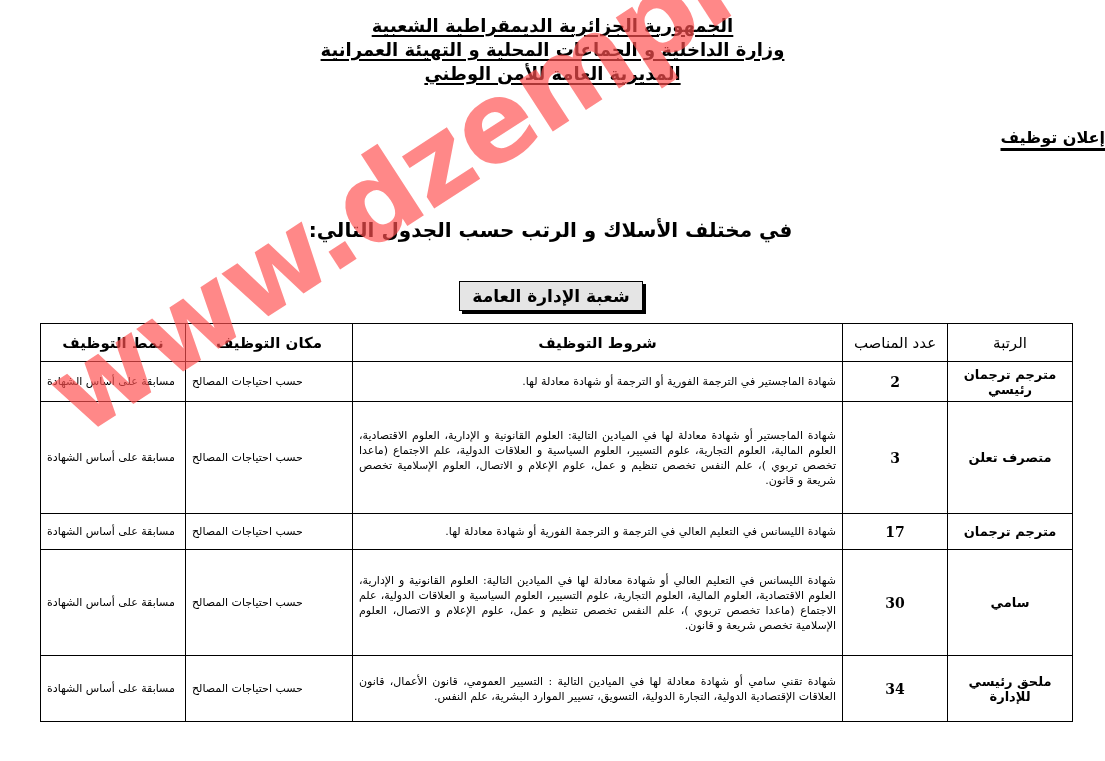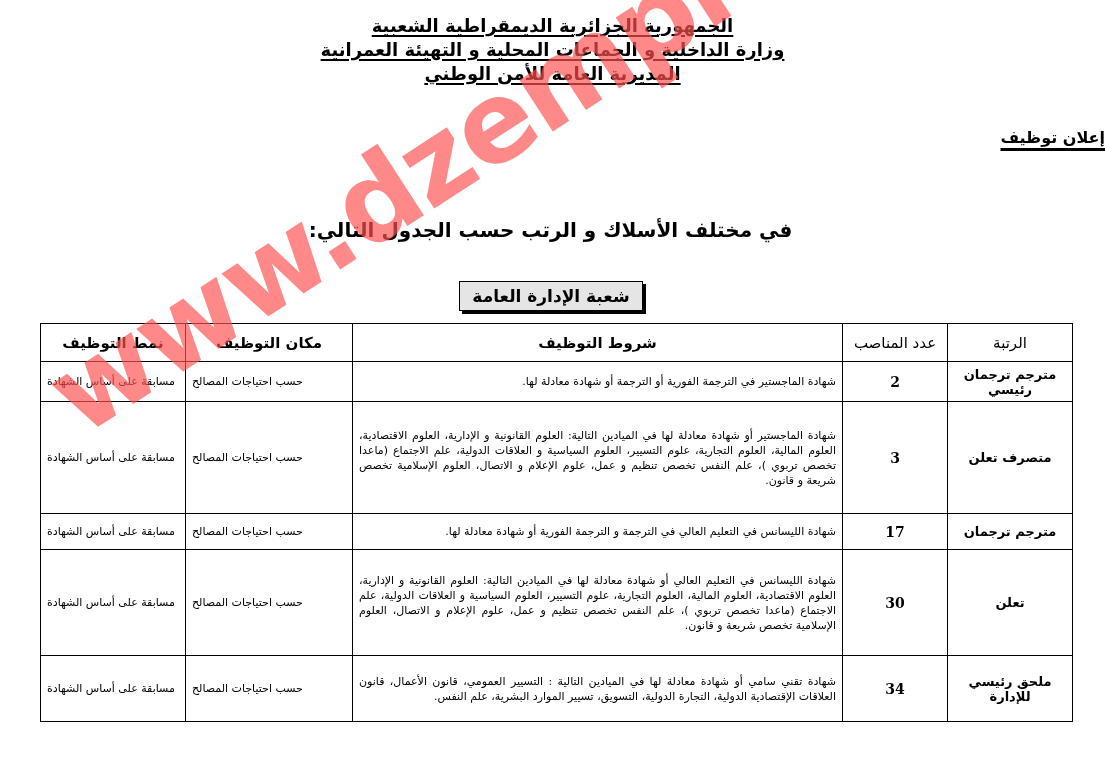--- a/index.html
+++ b/index.html
@@ -76,21 +76,21 @@
         <td class="mode">مسابقة على أساس الشهادة</td>
       </tr>
       <tr style="height:36px">
         <td class="rank">مترجم ترجمان</td>
         <td class="count">17</td>
         <td class="cond">شهادة الليسانس في التعليم العالي في الترجمة و الترجمة الفورية أو شهادة معادلة لها.</td>
         <td class="place">حسب احتياجات المصالح</td>
         <td class="mode">مسابقة على أساس الشهادة</td>
       </tr>
       <tr style="height:106px">
-        <td class="rank">تعلن</td>
+        <td class="rank">سامي</td>
         <td class="count">30</td>
         <td class="cond">شهادة الليسانس في التعليم العالي أو شهادة معادلة لها في الميادين التالية: العلوم القانونية و الإدارية، العلوم الاقتصادية، العلوم المالية، العلوم التجارية، علوم التسيير، العلوم السياسية و العلاقات الدولية، علم الاجتماع (ماعدا تخصص تربوي )، علم النفس تخصص تنظيم و عمل، علوم الإعلام و الاتصال، العلوم الإسلامية تخصص شريعة و قانون.</td>
         <td class="place">حسب احتياجات المصالح</td>
         <td class="mode">مسابقة على أساس الشهادة</td>
       </tr>
       <tr style="height:66px">
         <td class="rank">ملحق رئيسي للإدارة</td>
         <td class="count">34</td>
         <td class="cond">شهادة تقني سامي أو شهادة معادلة لها في الميادين التالية : التسيير العمومي، قانون الأعمال، قانون العلاقات الإقتصادية الدولية، التجارة الدولية، التسويق، تسيير الموارد البشرية، علم النفس.</td>
         <td class="place">حسب احتياجات المصالح</td>

